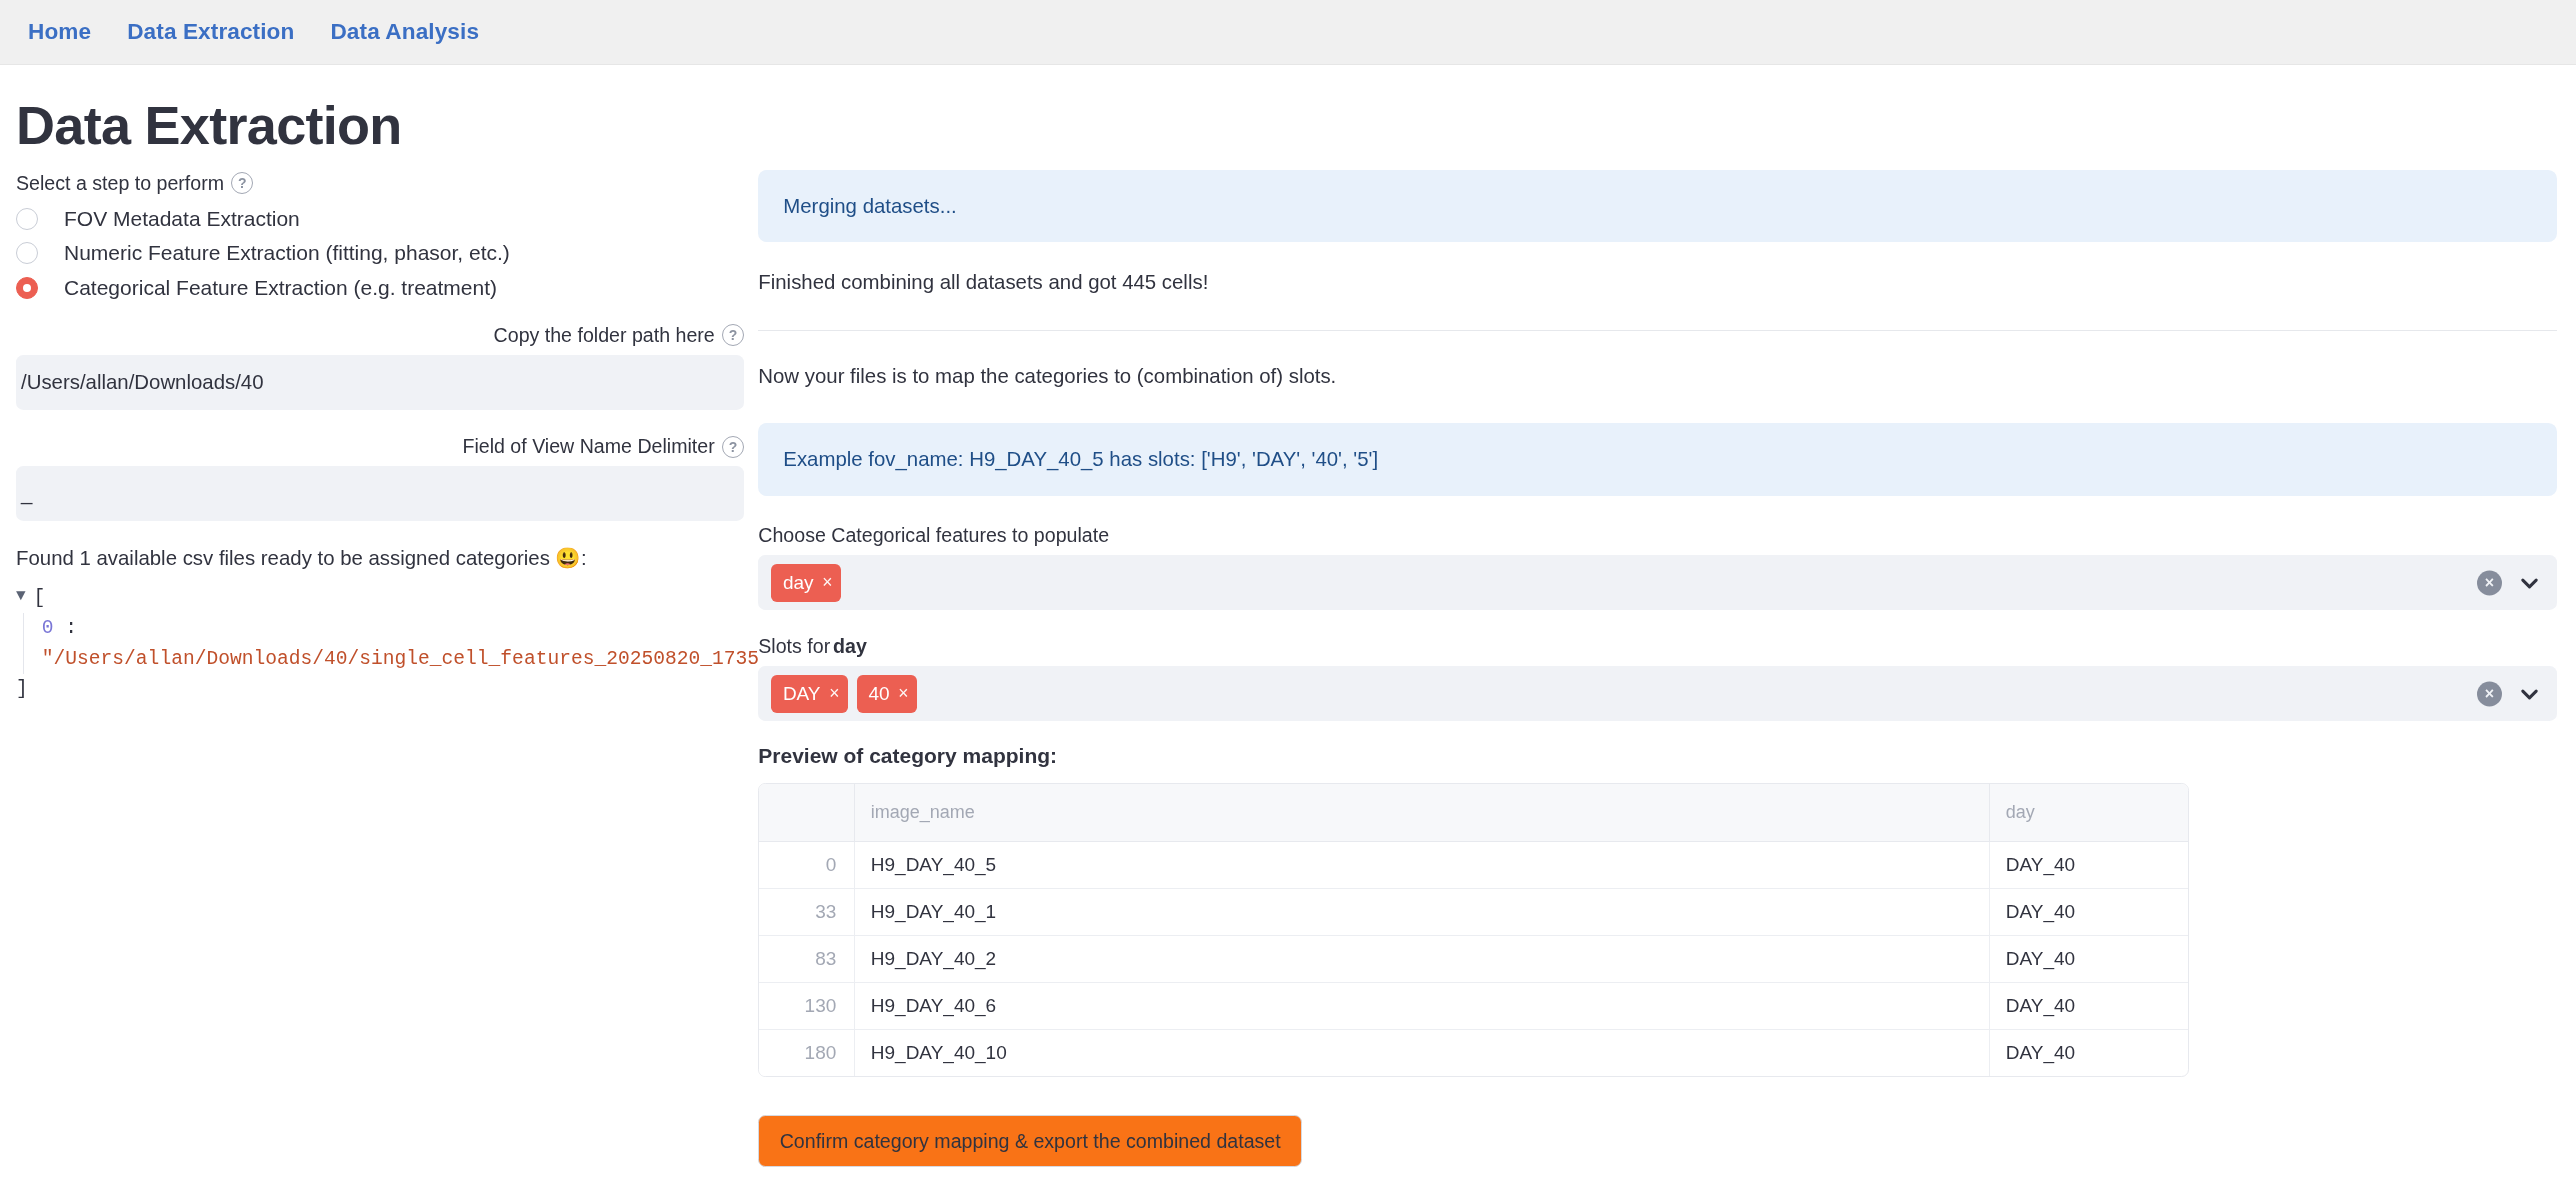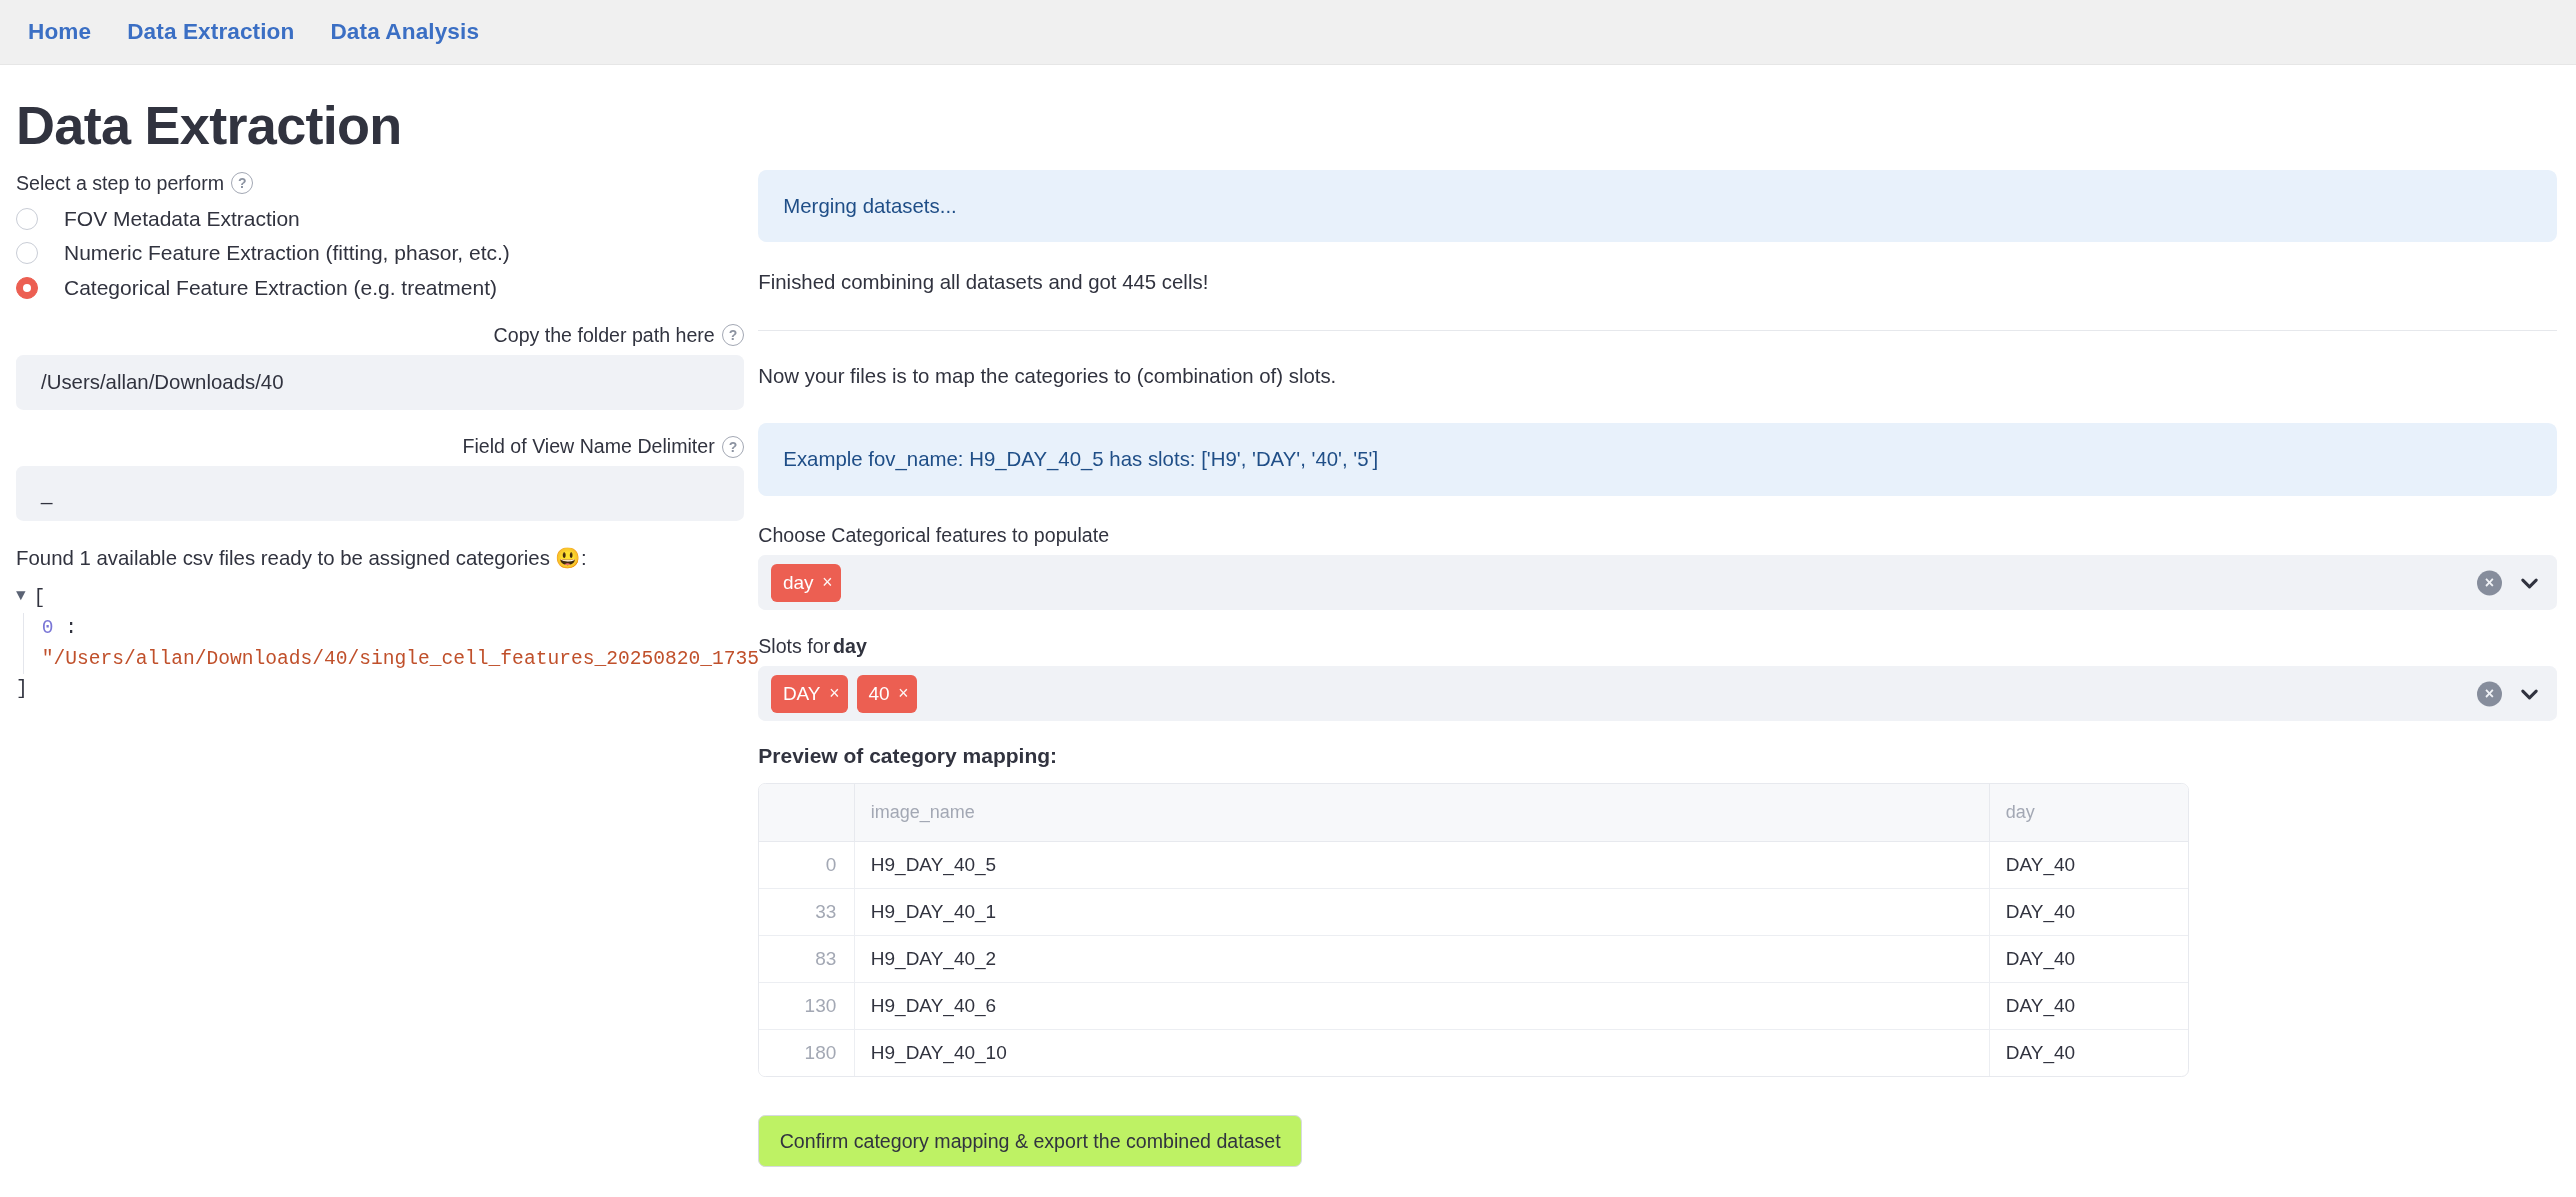--- a/index.html
+++ b/index.html
@@ -66,21 +66,21 @@
   }
   .radio-row.selected .radio-dot:after {
     content:""; position:absolute; left:50%; top:50%;
     width:8px; height:8px; margin:-4px 0 0 -4px;
     border-radius:50%; background:#fff;
   }
   .radio-label { font-size:21px; color:#31333f; white-space:nowrap; }
 
   .text-input {
     background:#f0f2f6; border:none; border-radius:7.3px;
-    width:728px; height:55px; padding:0 25px;
+    width:728px; height:55px; padding:0 5px;
     font-size:20.4px; color:#31333f;
     font-family:"Liberation Sans", sans-serif;
     display:flex; align-items:center;
   }
   .field-block { margin-bottom:23px; }
 
   .found-text { font-size:20.4px; color:#31333f; margin:25px 0 13px 0; }
 
   
   .json-view {
@@ -159,21 +159,21 @@
   }
   thead th.idx-col { background:#f7f8fa; }
   td { height:47px; font-size:19px; color:#31333f;
        padding:0 16px; border-bottom:0.7px solid #eceef2;
        border-right:0.7px solid #eceef2; }
   td:last-child { border-right:none; }
   tbody tr:last-child td { border-bottom:none; }
   th.name-col, td.name-col { width:1135px; }
 
   .confirm-btn {
-    margin-top:38px; background:#bef264;
+    margin-top:38px; background:#f97316;
     border:0.7px solid #d6d9e0; border-radius:7.3px;
     height:52px; padding:0 20.4px;
     font-size:19.6px; color:#31333f; cursor:pointer;
     font-family:"Liberation Sans", sans-serif;
     display:inline-flex; align-items:center;
   }
 </style>
 </head>
 <body>
 

